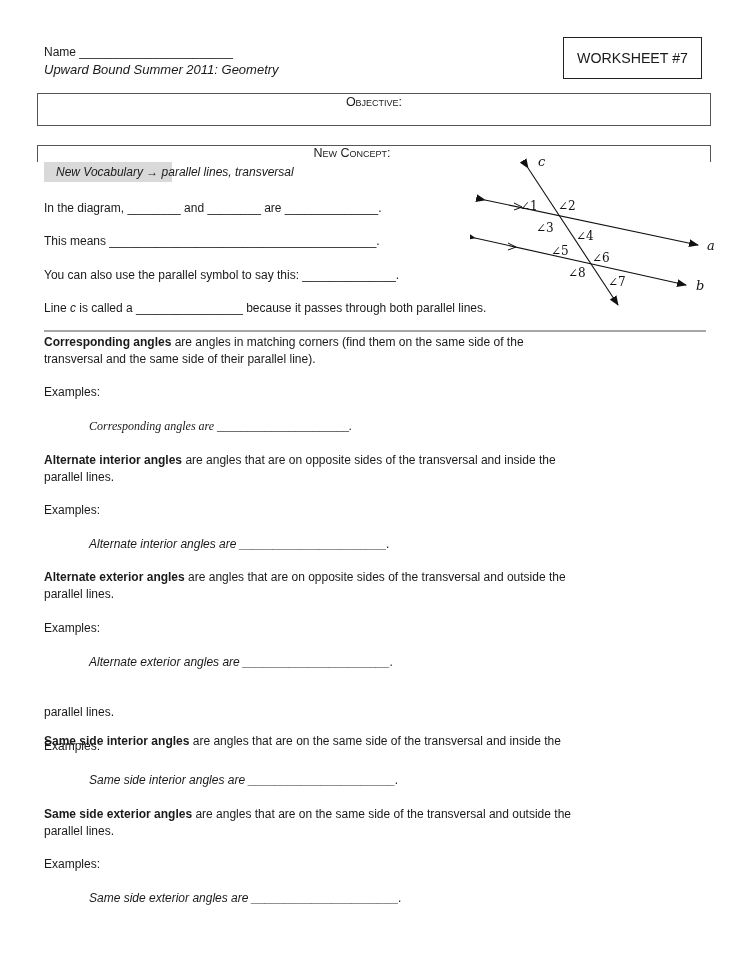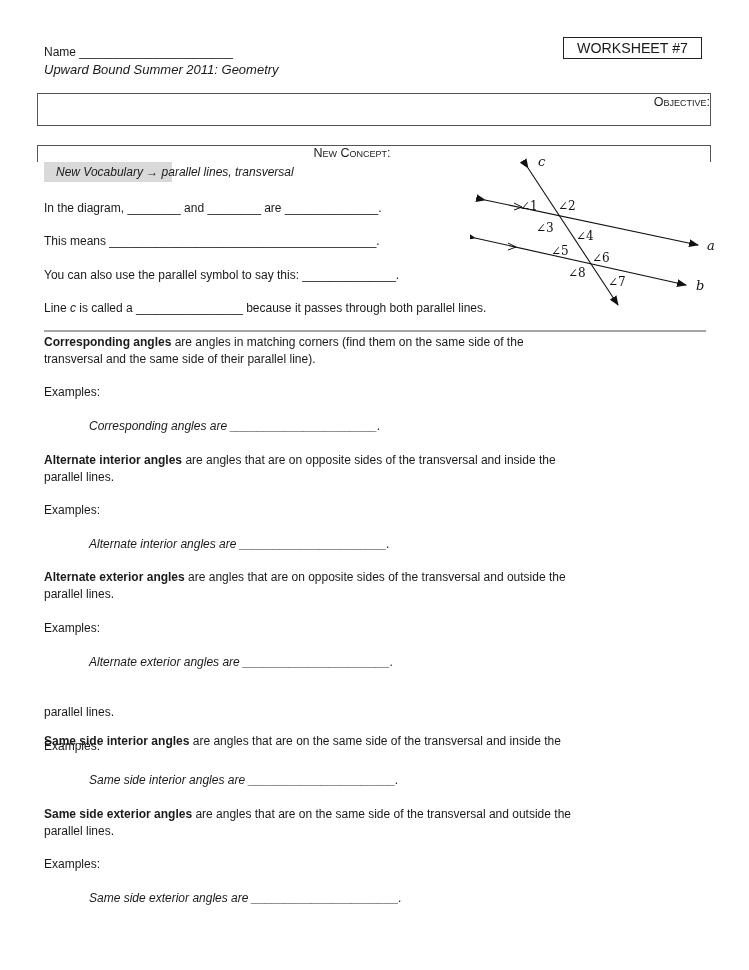--- a/index.html
+++ b/index.html
@@ -7,32 +7,32 @@
       width: 749px; height: 970px; position: relative; overflow: hidden;
       font-family: "Liberation Sans", sans-serif; color: #1a1a1a;
     }
     .abs { position: absolute; white-space: nowrap; }
     .t14 { font-size: 12px; line-height: 17px; }
     .t13 { font-size: 13px; line-height: 16px; text-align: center; }
     .ital { font-style: italic; }
     .bold { font-weight: bold; }
 
     #ws-box {
-      left: 563px; top: 37px; width: 139px; height: 22px;
+      left: 563px; top: 37px; width: 139px; height: 42px;
       border: 1.4px solid #222; box-sizing: border-box;
       display: flex; align-items: center; justify-content: center;
       font-size: 14.2px;
     }
 
     #objective-box {
       left: 37px; top: 93px; width: 674px; height: 33px;
       border: 1px solid #555; box-sizing: border-box;
     }
     #objective-title {
-      left: 0; right: 0; top: 1px; text-align: right; font-size: 12.5px; line-height: 14px;
+      left: 0; right: 0; top: 1px; text-align: center; font-size: 12.5px; line-height: 14px;
       font-variant: small-caps;
     }
     #objective-text { left: 5px; top: 16px; font-size: 12.5px; line-height: 14px; }
 
     #concept-top { left: 37px; top: 145px; width: 674px; height: 1px; background: #555; }
     #concept-left { left: 37px; top: 145px; width: 1px; height: 17px; background: #555; }
     #concept-right { left: 710px; top: 145px; width: 1px; height: 17px; background: #555; }
     #concept-title { left: 37px; width: 630px; top: 146px; text-align: center; font-size: 12.5px; line-height: 14px; font-variant: small-caps; }
 
     #vocab-highlight { left: 44px; top: 162px; width: 128px; height: 20px; background: #d9d9d9; }
@@ -107,21 +107,21 @@
   <text x="98" y="127" font-size="12" fill="#111">∠8</text>
 </svg>
 
 <div class="abs" id="divider"></div>
 
 <div class="abs t14 left" style="top:334px;">
   <span class="bold">Corresponding angles</span><span> are angles in matching corners (find them on the same side of the</span>
 </div>
 <div class="abs t14 left" style="top:351px;">transversal and the same side of their parallel line).</div>
 <div class="abs t14 left" style="top:384px;">Examples:</div>
-<div class="abs t14 ital indent" style="top:418px;">Corresponding angles are ______________________.</div>
+<div class="abs t14 ital indent" style="top:418px;font-family:Liberation Serif, serif;">Corresponding angles are ______________________.</div>
 
 <div class="abs t14 left" style="top:452px;">
   <span class="bold">Alternate interior angles</span><span> are angles that are on opposite sides of the transversal and inside the</span>
 </div>
 <div class="abs t14 left" style="top:469px;">parallel lines.</div>
 <div class="abs t14 left" style="top:502px;">Examples:</div>
 <div class="abs t14 ital indent" style="top:536px;">Alternate interior angles are ______________________.</div>
 
 <div class="abs t14 left" style="top:569px;">
   <span class="bold">Alternate exterior angles</span><span> are angles that are on opposite sides of the transversal and outside the</span>

